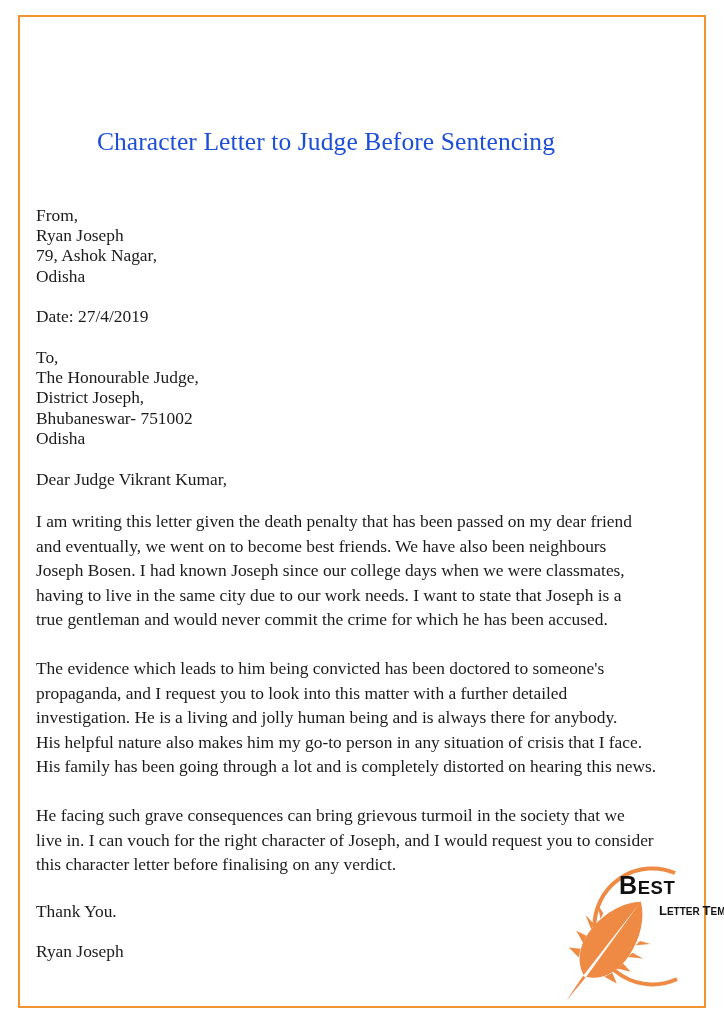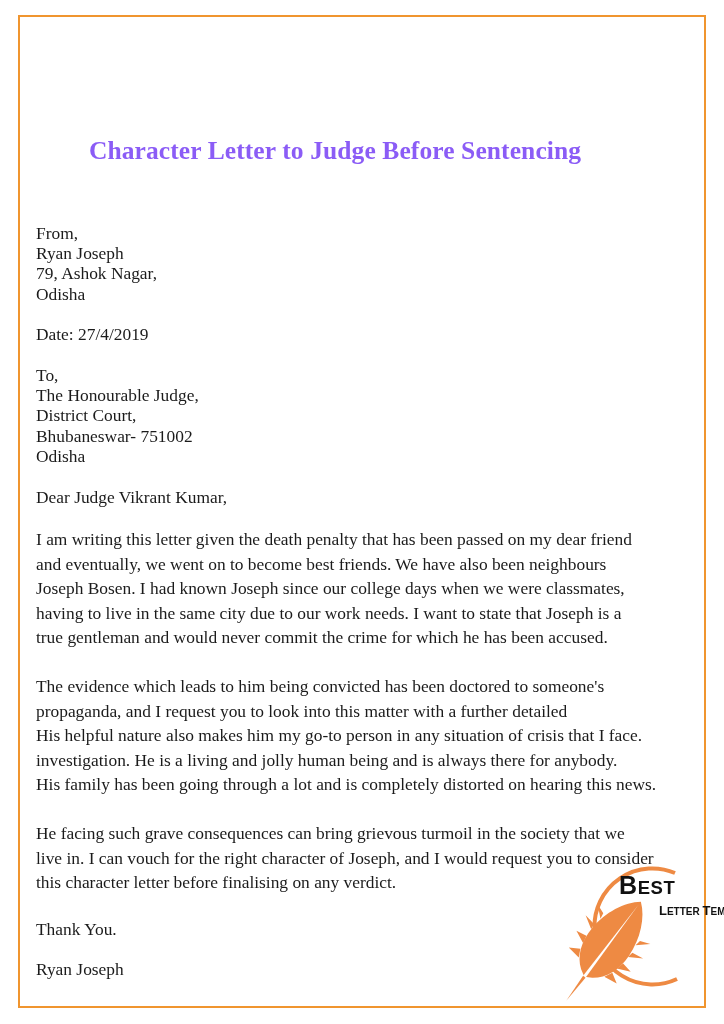--- a/index.html
+++ b/index.html
@@ -41,28 +41,28 @@
   #content {
     position: absolute;
     left: 36px;
     top: 15px;
     width: 654px;
     height: 993px;
     box-sizing: border-box;
   }
 
   .doc-title {
-    margin: 13px;
+    margin: 4px;
     padding: 0;
     text-align: center;
     font-family: "Liberation Serif", "DejaVu Serif", serif;
-    font-weight: bold;
+    font-weight: normal;
     font-size: 25.5px;
     letter-spacing: 0.1px;
-    color: #8b5cf6;
+    color: #1d4ed8;
     line-height: 1.2;
     padding-top: 108px;
     width: 572px;
   }
 
   .block {
     font-size: 17.4px;
     line-height: 20.4px;
     color: #1b1b1b;
     width: 654px;
@@ -149,21 +149,21 @@
 
     <div class="block">
       <span class="addr-line">Date: 27/4/2019</span>
     </div>
 
     <div class="gap-l"></div>
 
     <div class="block">
       <span class="addr-line">To,</span>
       <span class="addr-line">The Honourable Judge,</span>
-      <span class="addr-line">District Court,</span>
+      <span class="addr-line">District Joseph,</span>
       <span class="addr-line">Bhubaneswar- 751002</span>
       <span class="addr-line">Odisha</span>
     </div>
 
     <div class="gap-l"></div>
 
     <div class="block">
       <span class="addr-line">Dear Judge Vikrant Kumar,</span>
     </div>
 
@@ -175,22 +175,22 @@
       <span class="l">Joseph Bosen. I had known Joseph since our college days when we were classmates,</span>
       <span class="l">having to live in the same city due to our work needs. I want to state that Joseph is a</span>
       <span class="l">true gentleman and would never commit the crime for which he has been accused.</span>
     </p>
 
     <div class="para-gap"></div>
 
     <p class="para">
       <span class="l">The evidence which leads to him being convicted has been doctored to someone's</span>
       <span class="l">propaganda, and I request you to look into this matter with a further detailed</span>
+      <span class="l">investigation. He is a living and jolly human being and is always there for anybody.</span>
       <span class="l">His helpful nature also makes him my go-to person in any situation of crisis that I face.</span>
-      <span class="l">investigation. He is a living and jolly human being and is always there for anybody.</span>
       <span class="l">His family has been going through a lot and is completely distorted on hearing this news.</span>
     </p>
 
     <div class="para-gap"></div>
 
     <p class="para">
       <span class="l">He facing such grave consequences can bring grievous turmoil in the society that we</span>
       <span class="l">live in. I can vouch for the right character of Joseph, and I would request you to consider</span>
       <span class="l">this character letter before finalising on any verdict.</span>
     </p>

